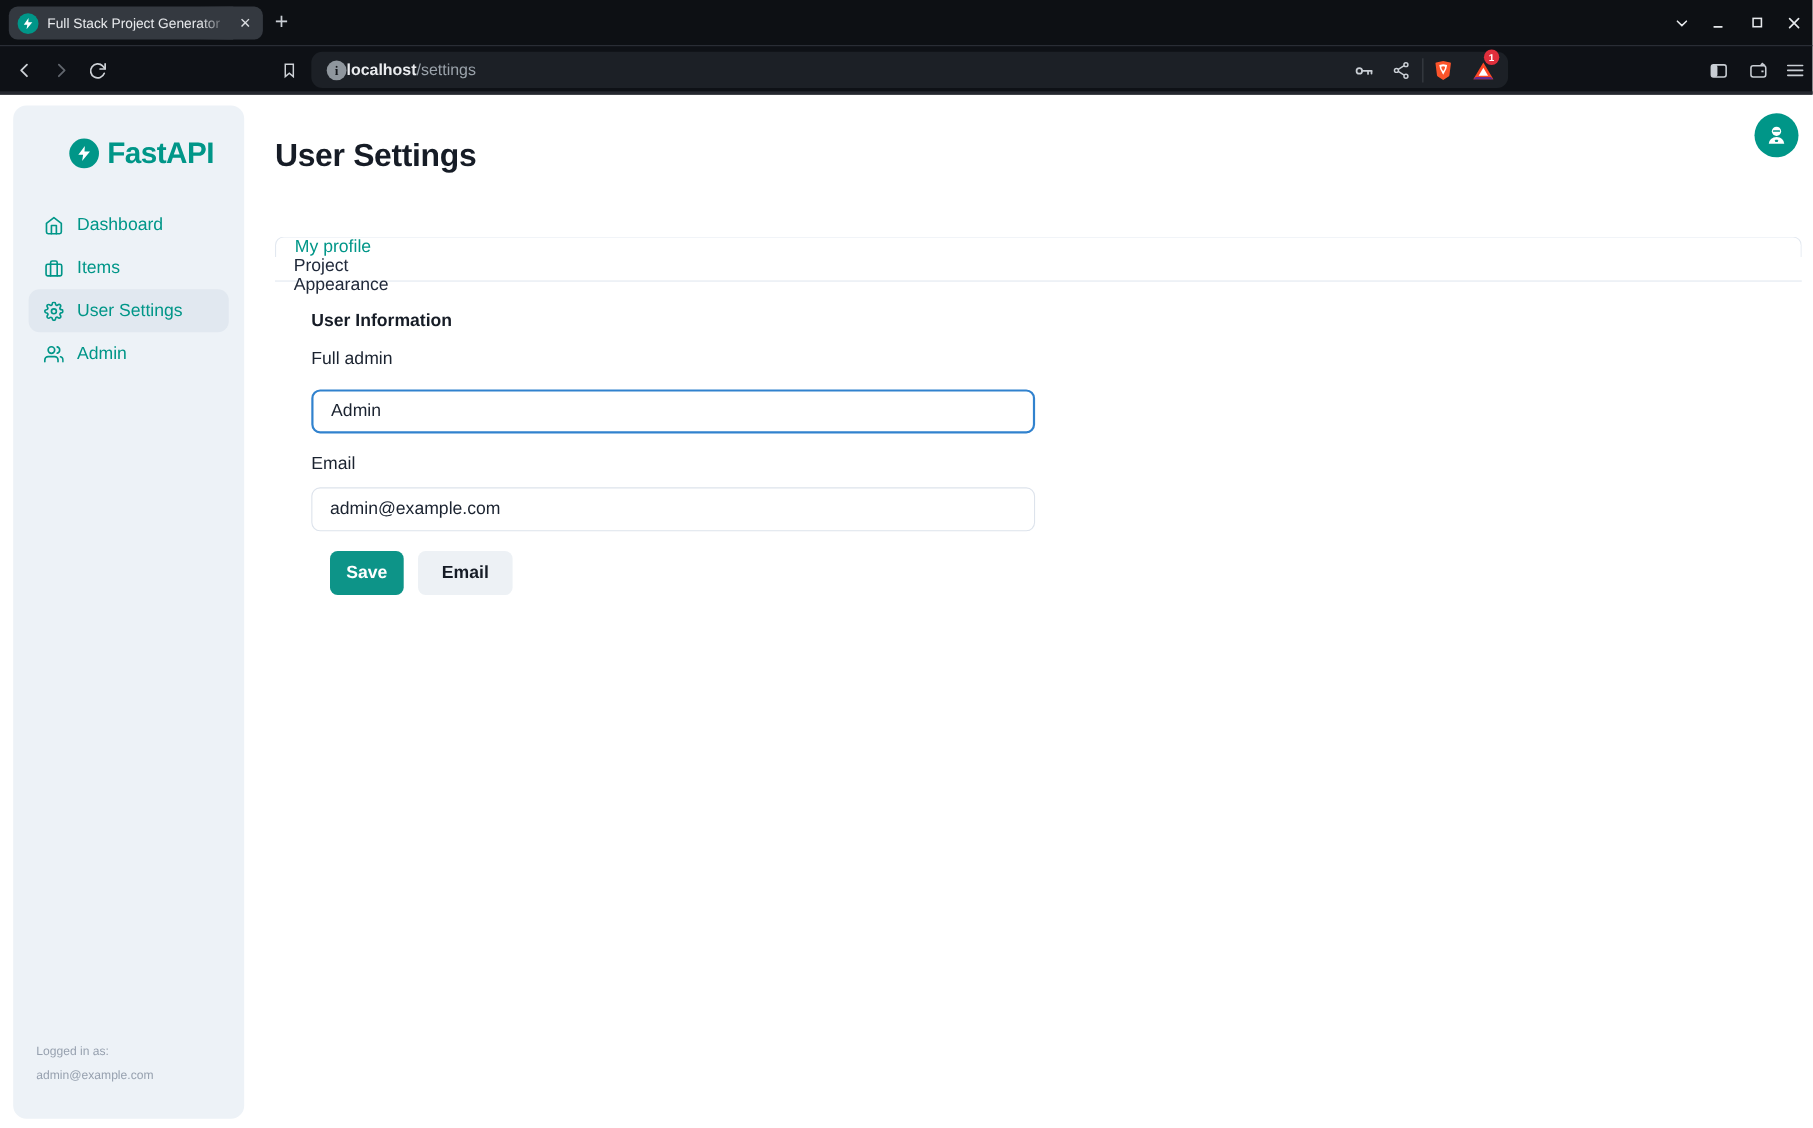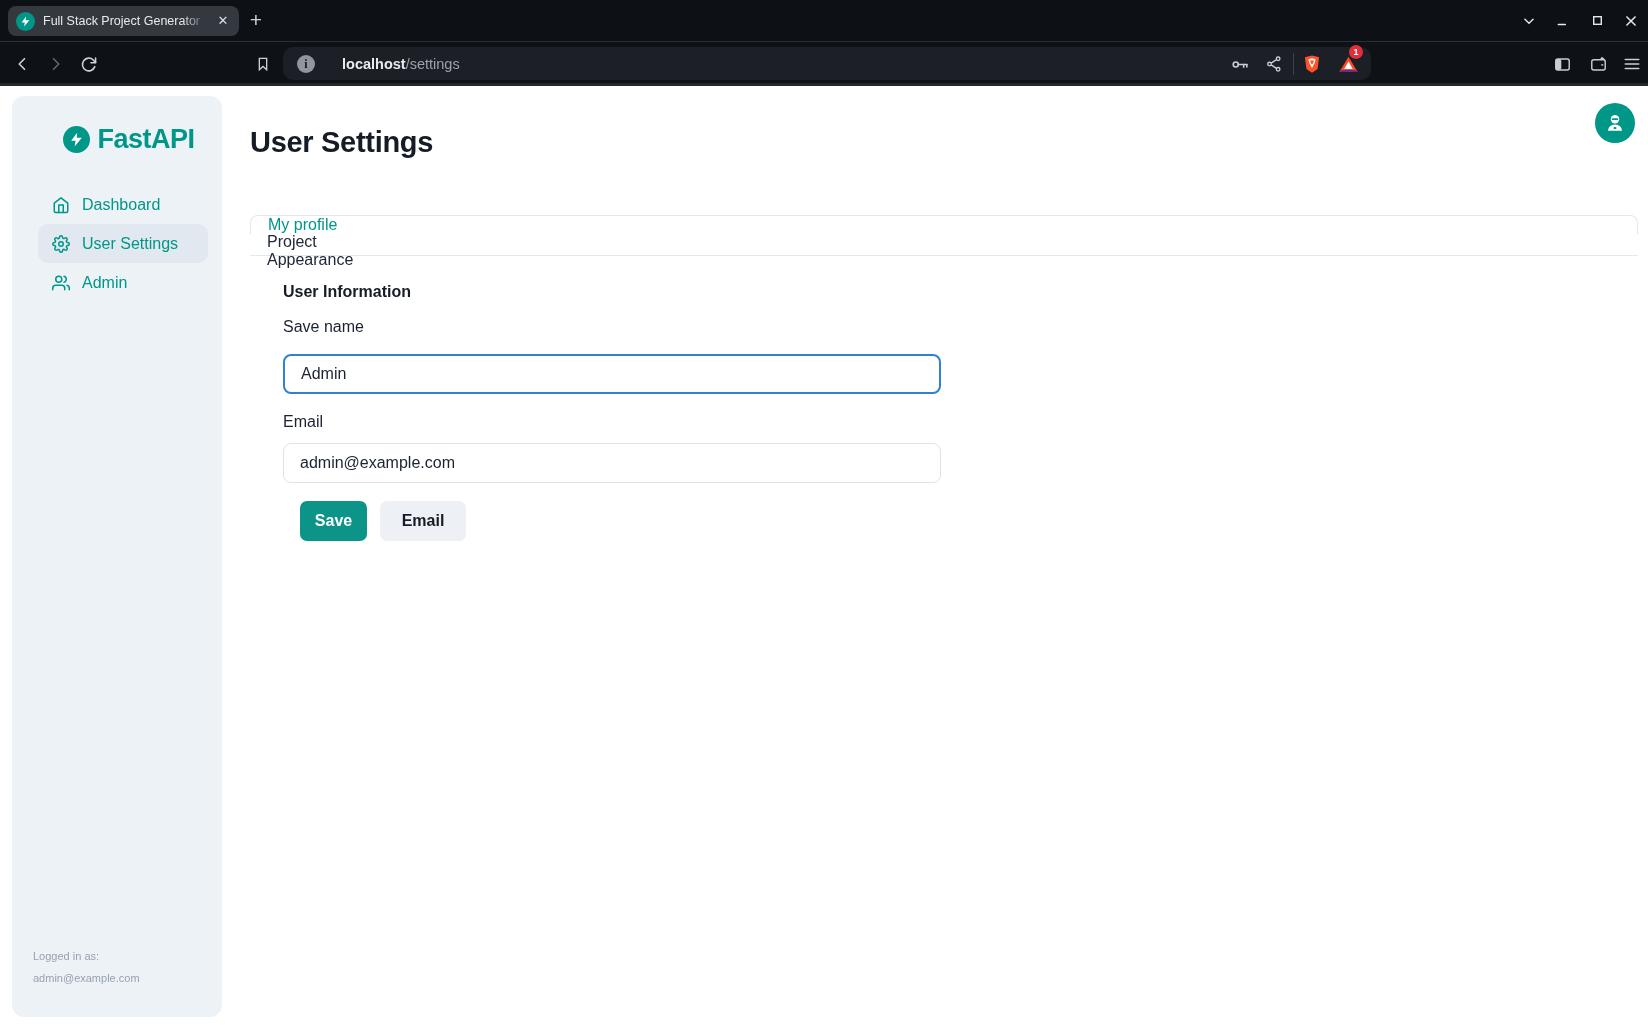--- a/index.html
+++ b/index.html
@@ -29,41 +29,41 @@
   .navbtn { position:absolute; top:7px; width:30px; height:30px; display:flex; align-items:center;
             justify-content:center; color:#cdd1d6; }
   .navbtn.disabled { color:#61666d; }
   .bookmark-btn { position:absolute; left:248px; top:7px; width:30px; height:30px; display:flex;
                   align-items:center; justify-content:center; color:#cdd1d6; }
   .urlbar { position:absolute; left:283px; top:5px; width:1088px; height:33px; background:#1c2026;
             border-radius:10px; display:flex; align-items:center; }
   .info-icon { width:18px; height:18px; border-radius:50%; background:#8f969d; color:#16191d;
                font-size:12px; font-weight:bold; line-height:18px; text-align:center;
                font-family:"Liberation Serif","DejaVu Serif",serif; margin-left:14px; flex:0 0 auto; }
-  .urltext { margin-left:27px; font-size:14.5px; white-space:nowrap; }
+  .urltext { margin-left:0; font-size:14.5px; white-space:nowrap; }
   .url-host { color:#e9ebee; font-weight:bold; }
   .url-path { color:#9aa2aa; }
   .field-icon { position:absolute; top:7px; width:30px; height:30px; display:flex; align-items:center;
                 justify-content:center; color:#c9ced4; }
   .vdiv { position:absolute; left:1293px; top:11px; width:1px; height:22px; background:#3c4148; }
   .badge { position:absolute; left:1349px; top:3px; min-width:14px; height:14px; border-radius:8px;
            background:#e02f3c; color:#fff; font-size:9px; font-weight:bold; line-height:14px;
            text-align:center; padding:0 3px; }
 
   
   .page { position:absolute; left:0; top:89px; width:1648px; height:936px; background:#fff; }
 
   .sidebar { position:absolute; left:12px; top:7px; width:210px; height:921px; background:#edf2f7;
              border-radius:12px; }
   .logo { position:absolute; left:0; top:28px; width:210px; display:flex; align-items:center;
           justify-content:center; gap:7px;padding-left:24px; }
   .logo-mark { width:27px; height:27px; border-radius:50%; background:#009688; display:flex;
                align-items:center; justify-content:center; }
   .logo-text { color:#009688; font-size:27px; font-weight:bold; letter-spacing:-0.5px; }
-  .nav { position:absolute; left:0; top:89px; width:210px;padding-left:12px; }
+  .nav { position:absolute; left:0; top:89px; width:210px; }
   .nav-item { position:relative; height:39px; margin:0 14px; display:flex; align-items:center;
               gap:12px; padding:0 14px; color:#009688; font-size:16px; border-radius:10px; }
   .nav-item.active { background:#e1e8f0; }
   .nav-item .nicon { display:flex; width:18px; height:18px; }
   .side-footer { position:absolute; left:21px; bottom:28px; color:#97a1af; font-size:11px;
                  line-height:22px; }
 
   .avatar-btn { position:absolute; left:1595px; top:14px; width:40px; height:40px; border-radius:50%;
                 background:#009688; display:flex; align-items:center; justify-content:center; }
 
@@ -234,20 +234,29 @@
 
       <div class="nav">
         <div class="nav-item">
           <span class="nicon">
             <svg width="18" height="18" viewBox="0 0 24 24" fill="none" stroke="#009688" stroke-width="2" stroke-linecap="round" stroke-linejoin="round">
                 <path d="M3 9.5 12 2.5l9 7V20a2 2 0 0 1-2 2H5a2 2 0 0 1-2-2z"></path>
                 <polyline points="9,22 9,12 15,12 15,22"></polyline>
               </svg>
           </span>
           <span>Dashboard</span>
+        </div>
+        <div class="nav-item">
+          <span class="nicon">
+            <svg width="18" height="18" viewBox="0 0 24 24" fill="none" stroke="#009688" stroke-width="2" stroke-linecap="round" stroke-linejoin="round">
+                <rect x="2.5" y="7" width="19" height="14" rx="2"></rect>
+                <path d="M16 21V5a2 2 0 0 0-2-2h-4a2 2 0 0 0-2 2v16"></path>
+              </svg>
+          </span>
+          <span>Items</span>
         </div>
         <div class="nav-item active">
           <span class="nicon">
             <svg width="18" height="18" viewBox="0 0 24 24" fill="none" stroke="#009688" stroke-width="2" stroke-linecap="round" stroke-linejoin="round">
                 <circle cx="12" cy="12" r="3"></circle>
                 <path d="M19.4 15a1.65 1.65 0 0 0 .33 1.82l.06.06a2 2 0 0 1 0 2.83 2 2 0 0 1-2.83 0l-.06-.06a1.65 1.65 0 0 0-1.82-.33 1.65 1.65 0 0 0-1 1.51V21a2 2 0 0 1-2 2 2 2 0 0 1-2-2v-.09A1.65 1.65 0 0 0 9 19.4a1.65 1.65 0 0 0-1.82.33l-.06.06a2 2 0 0 1-2.83 0 2 2 0 0 1 0-2.83l.06-.06a1.65 1.65 0 0 0 .33-1.82 1.65 1.65 0 0 0-1.51-1H3a2 2 0 0 1-2-2 2 2 0 0 1 2-2h.09A1.65 1.65 0 0 0 4.6 9a1.65 1.65 0 0 0-.33-1.82l-.06-.06a2 2 0 0 1 0-2.83 2 2 0 0 1 2.83 0l.06.06a1.65 1.65 0 0 0 1.82.33H9a1.65 1.65 0 0 0 1-1.51V3a2 2 0 0 1 2-2 2 2 0 0 1 2 2v.09a1.65 1.65 0 0 0 1 1.51 1.65 1.65 0 0 0 1.82-.33l.06-.06a2 2 0 0 1 2.83 0 2 2 0 0 1 0 2.83l-.06.06a1.65 1.65 0 0 0-.33 1.82V9a1.65 1.65 0 0 0 1.51 1H21a2 2 0 0 1 2 2 2 2 0 0 1-2 2h-.09a1.65 1.65 0 0 0-1.51 1z"></path>
               </svg>
           </span>
           <span>User Settings</span>
         </div>
@@ -284,21 +293,21 @@
     <h1 class="page-title">User Settings</h1>
 
     <div class="tabs">
       <div class="tabbtn active">My profile</div>
       <div class="tabbtn">Project</div>
       <div class="tabbtn">Appearance</div>
     </div>
 
     <div class="section-title">User Information</div>
 
-    <label class="form-label lbl-fullname">Save name</label>
+    <label class="form-label lbl-fullname">Full admin</label>
     <input class="text-input input-fullname" type="text" value="Admin" style="">
 
     <label class="form-label lbl-email">Email</label>
     <input class="text-input input-email" type="text" value="admin@example.com" style="">
 
     <button class="btn btn-save">Save</button>
     <button class="btn btn-cancel">Email</button>
   </div>
 
 </div>

